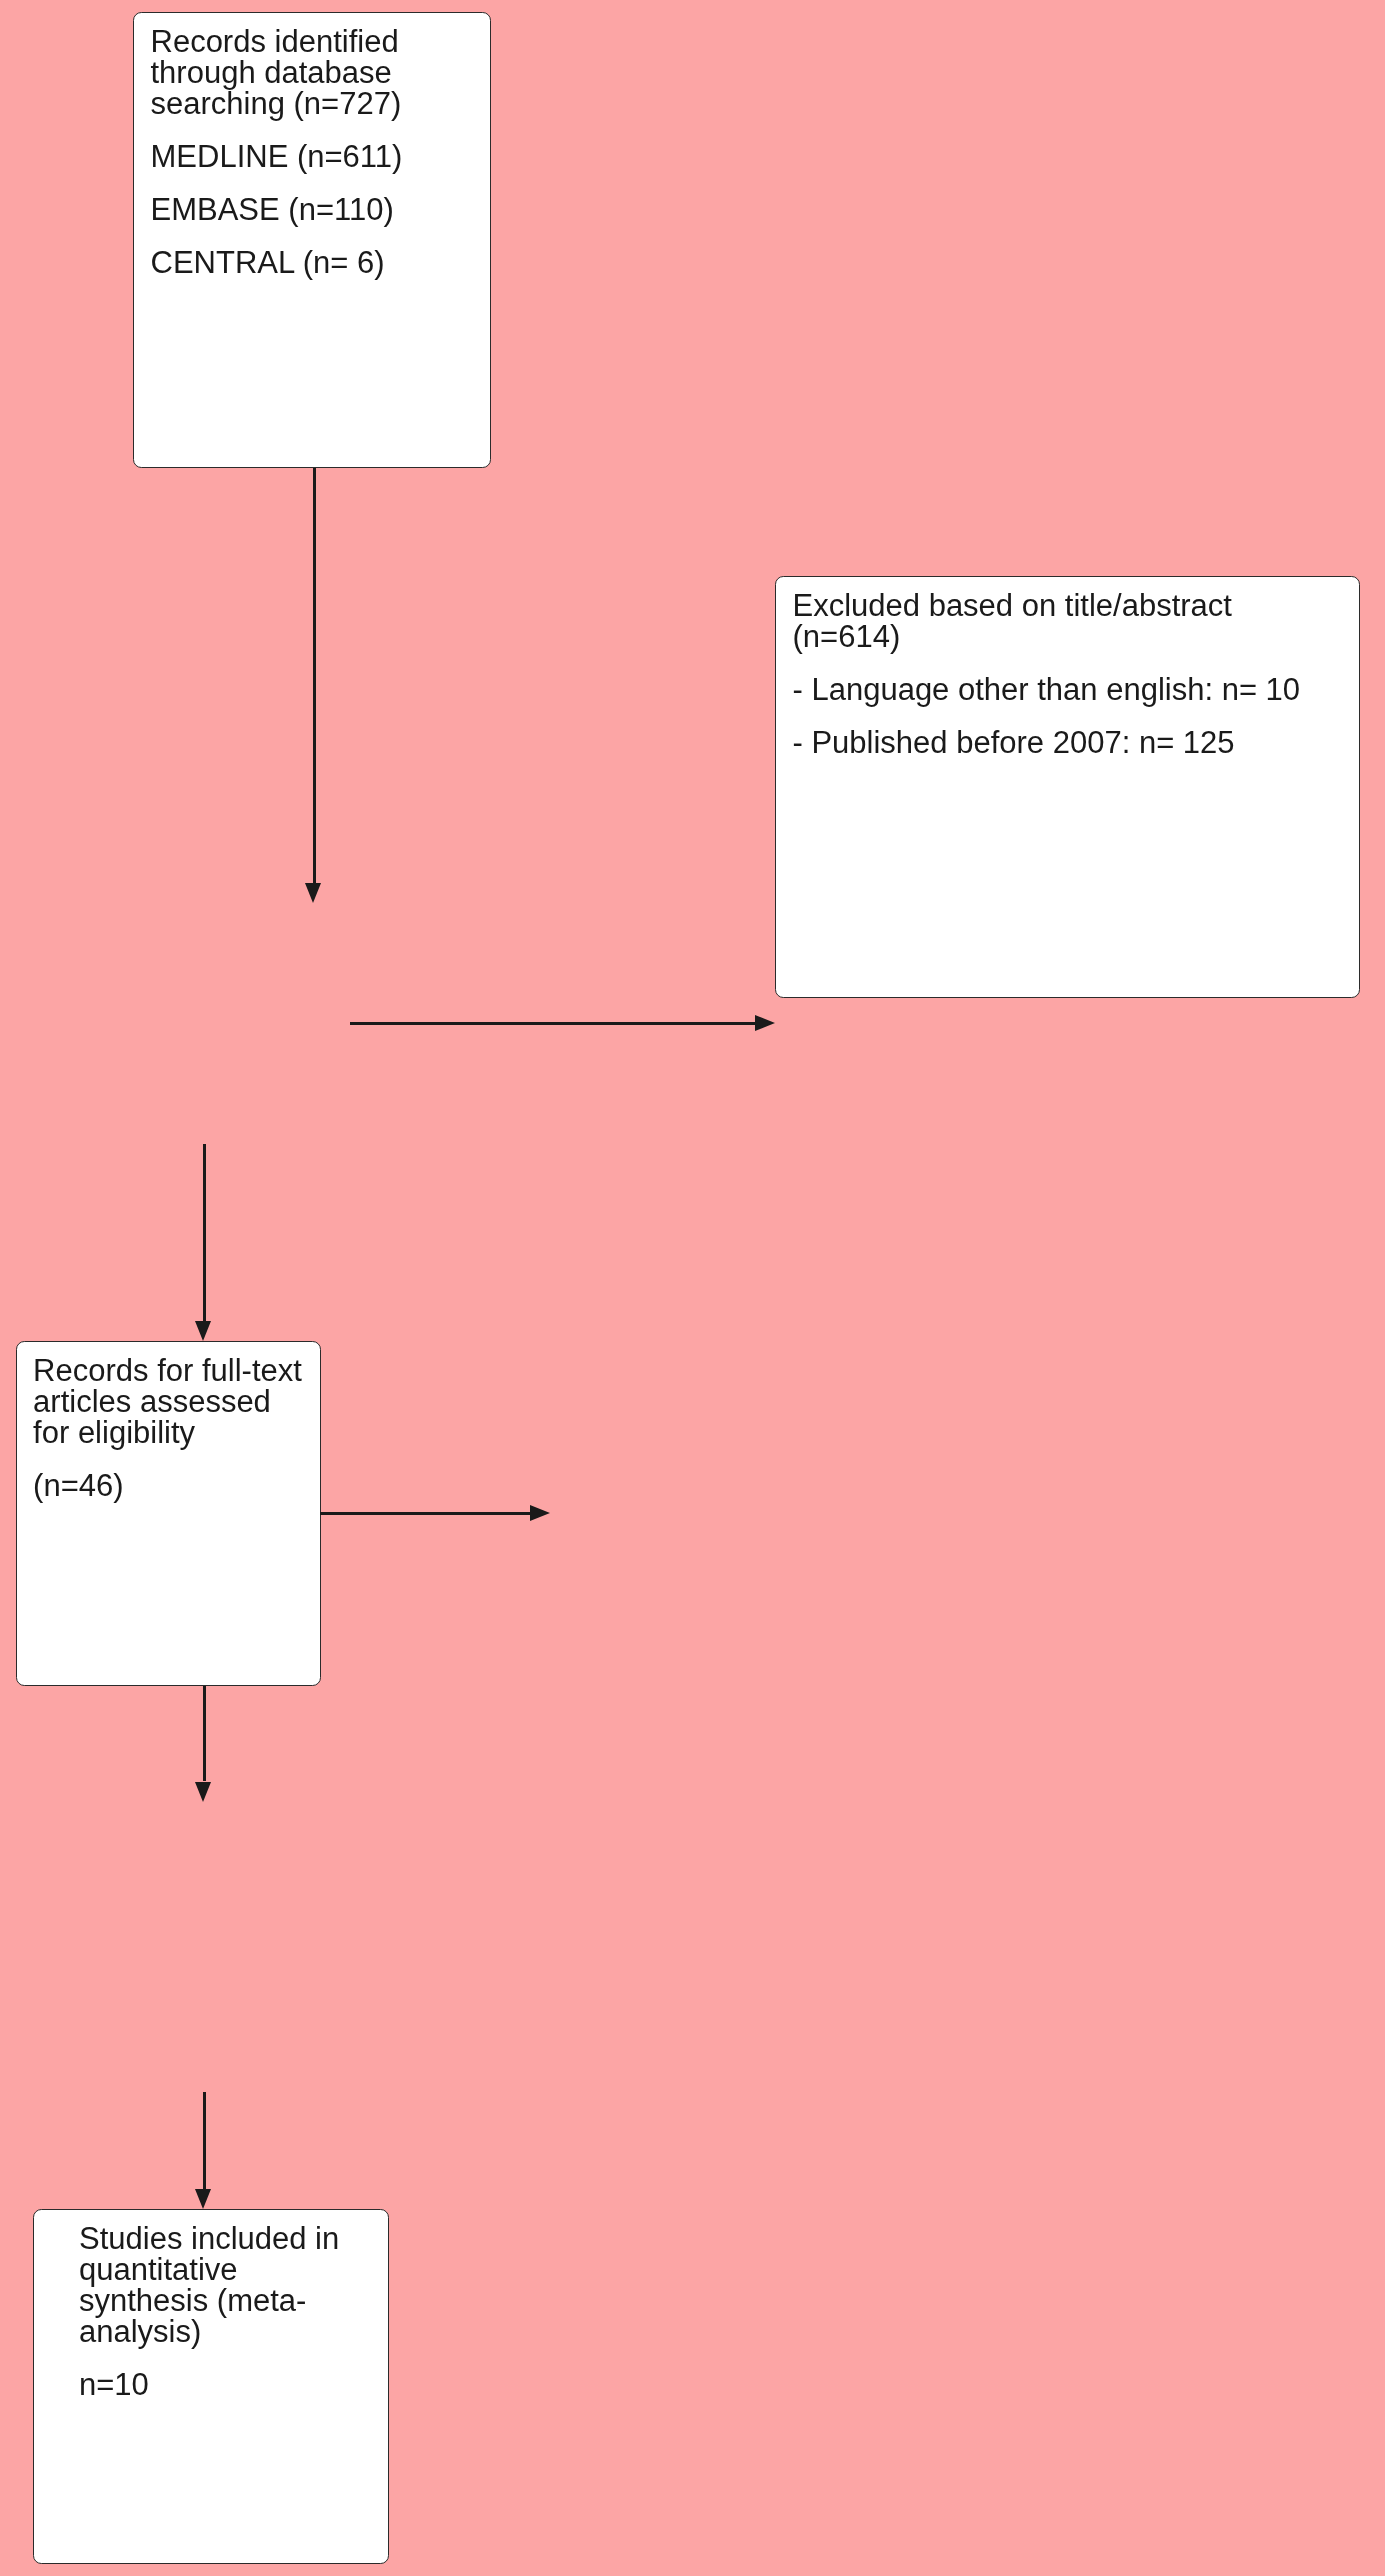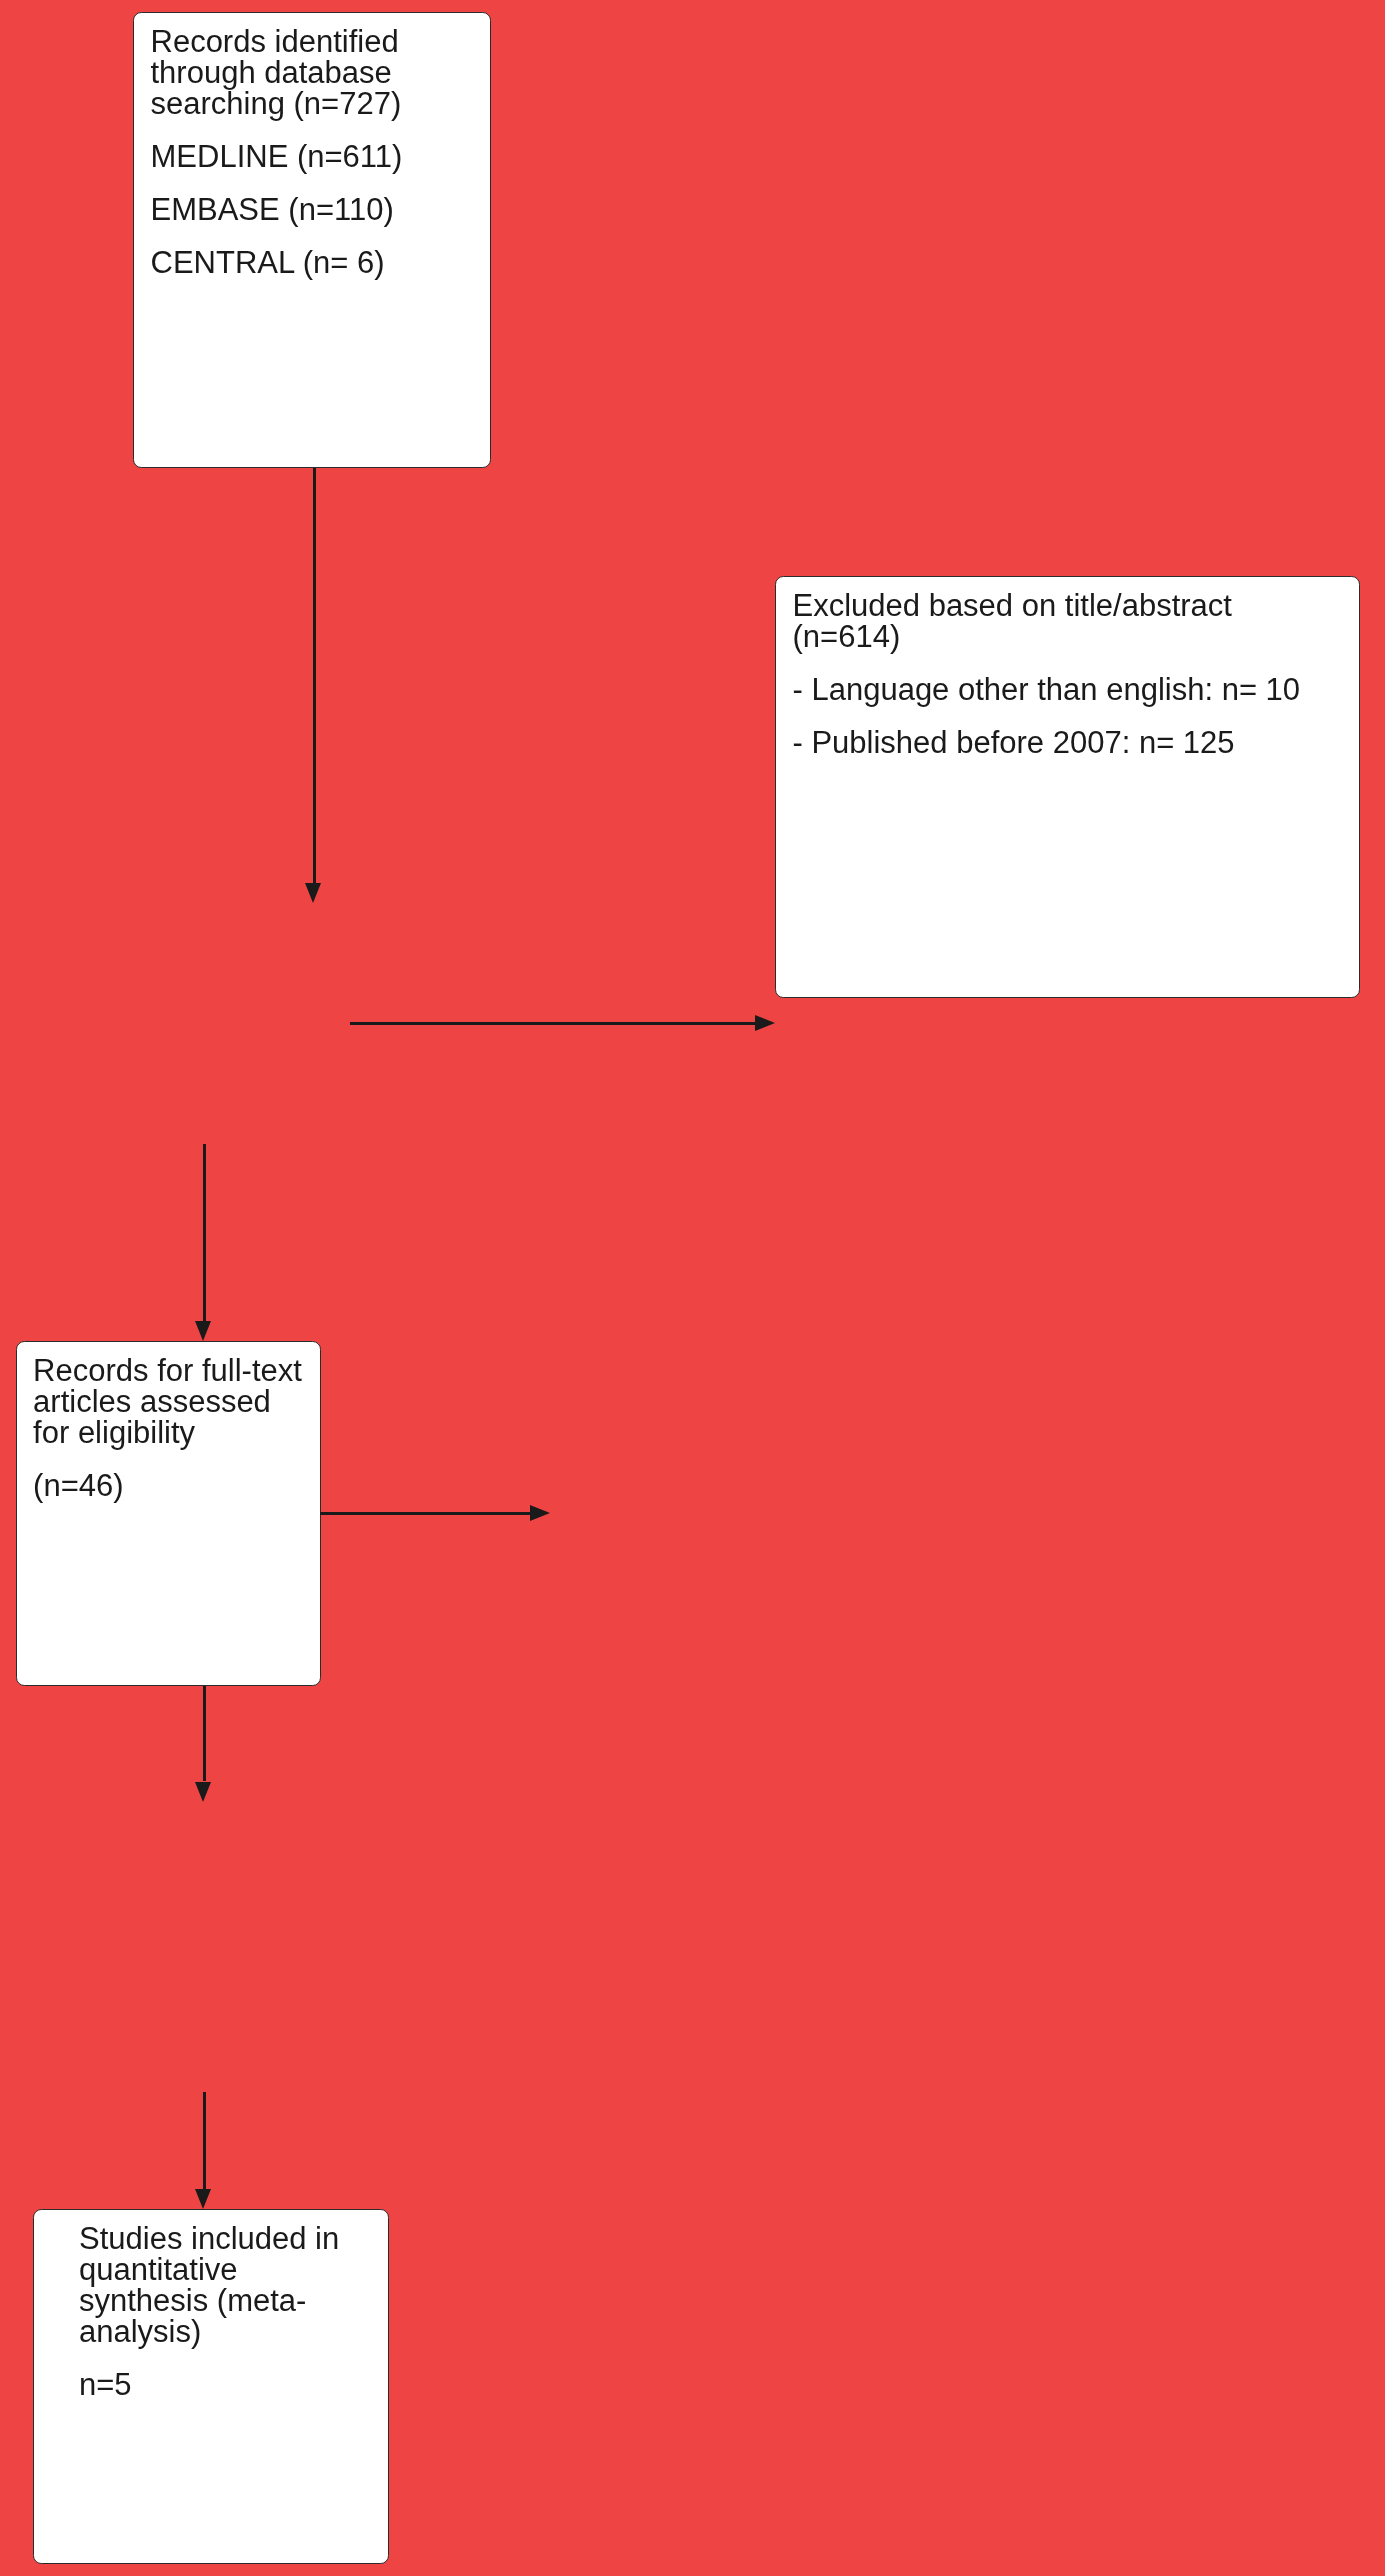--- a/index.html
+++ b/index.html
@@ -7,21 +7,21 @@
     padding: 0;
     background: #ffffff;
   }
   body {
     font-family: "Liberation Sans", sans-serif;
   }
   #canvas {
     position: relative;
     width: 1385px;
     height: 2576px;
-    background: #ef4444;
+    background: #fca5a5;
     overflow: hidden;
   }
   .node {
     position: absolute;
     box-sizing: border-box;
     background: #ffffff;
     border: 1.8px solid #2b2b2b;
     border-radius: 8.3px;
     padding: 13px 16.5px 13px 16.5px;
     color: #1a1a1a;
@@ -102,17 +102,17 @@
 
   <div class="edge-v" style="left:203px; top:1686px; height:95px;"></div>
   <div class="arrow-down" style="left:195px; top:1782px;"></div>
 
 
   <div class="edge-v" style="left:203px; top:2092px; height:97px;"></div>
   <div class="arrow-down" style="left:195px; top:2189px;"></div>
 
   <div class="node" style="left:33px; top:2209px; width:356px; height:355px;padding-left:45px;">
     <span class="ln">Studies included in quantitative synthesis (meta-analysis)</span>
-    <span class="ln">n=5</span>
+    <span class="ln">n=10</span>
   </div>
 
 </div>
 
 
 </body></html>

